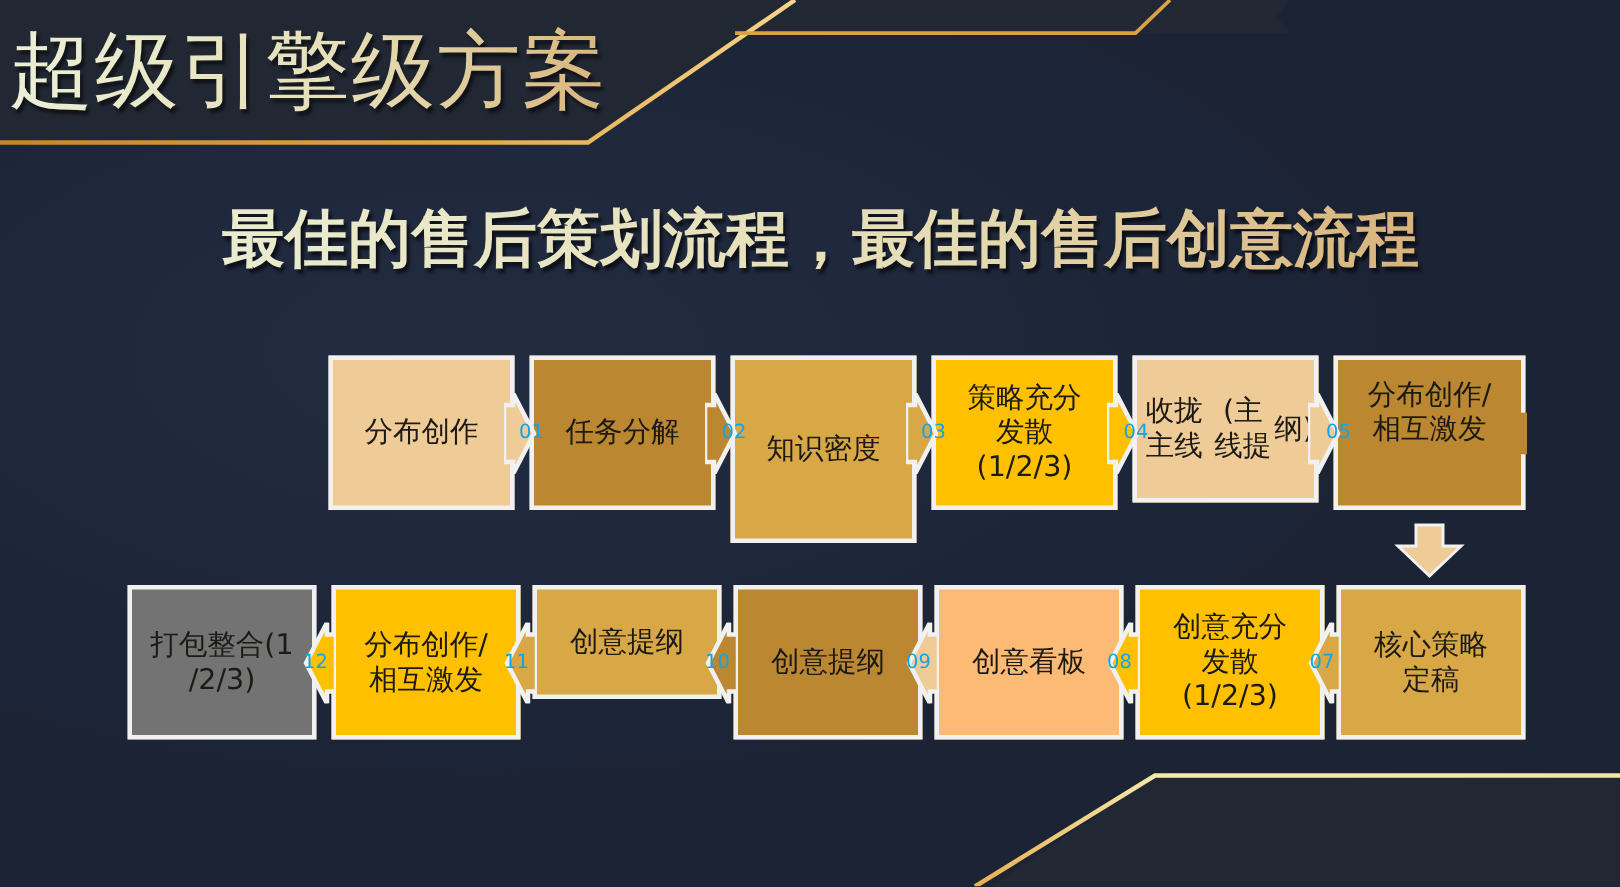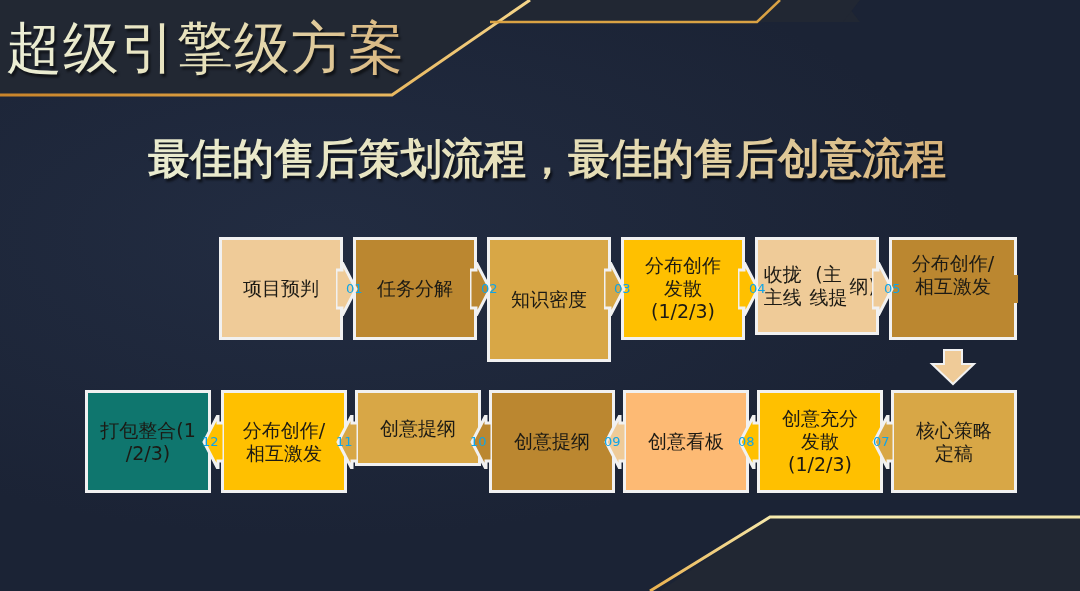--- a/index.html
+++ b/index.html
@@ -63,30 +63,30 @@
   <polyline points="490,22 757,22 780,0" fill="none" stroke="#d9a244" stroke-width="2.5"></polyline>
 
   <polygon points="770,517 1080,517 1080,591 660,591" fill="#212733"></polygon>
   <polyline points="650,591 770,517 1080,517" fill="none" stroke="url(#g2)" stroke-width="3"></polyline>
 </svg>
 
 <h1 class="main-title">超级引擎级方案</h1>
 <h2 class="subtitle">最佳的售后策划流程，最佳的售后创意流程</h2>
 
 <div class="node" style="left:219px;top:237px;width:124px;height:103px;background:#efcb98;">
-  <span>项目预判</span>
+  <span>分布创作</span>
 </div>
 <div class="node" style="left:353px;top:237px;width:124px;height:103px;background:#bb8730;">
   <span>任务分解</span>
 </div>
 <div class="node" style="left:487px;top:237px;width:124px;height:125px;background:#d8a746;">
   <span>知识密度</span>
 </div>
 <div class="node" style="left:621px;top:237px;width:124px;height:103px;background:#ffc000;flex-direction:column;">
-  <span>分布创作</span>
+  <span>策略充分</span>
   <span>发散</span>
   <span>(1/2/3)</span>
 </div>
 <div class="node" style="left:755px;top:237px;width:124px;height:98px;background:#efcb98;flex-direction:row;">
   <span>收拢主线</span>
   <span>(主线提</span>
   <span>纲)</span>
 </div>
 <div class="node" style="left:889px;top:237px;width:128px;height:103px;background:#bb8730;flex-direction:column;justify-content:flex-start;padding-top:12px;">
   <span>分布创作/</span>
@@ -137,21 +137,21 @@
 <div class="node" style="left:489px;top:390px;width:126px;height:103px;background:#bb8730;">
   <span>创意提纲</span>
 </div>
 <div class="node" style="left:355px;top:390px;width:126px;height:76px;background:#d8a746;">
   <span>创意提纲</span>
 </div>
 <div class="node" style="left:221px;top:390px;width:126px;height:103px;background:#ffc000;flex-direction:column;">
   <span>分布创作/</span>
   <span>相互激发</span>
 </div>
-<div class="node" style="left:85px;top:390px;width:126px;height:103px;background:#0f766e;flex-direction:column;">
+<div class="node" style="left:85px;top:390px;width:126px;height:103px;background:#737373;flex-direction:column;">
   <span>打包整合(1</span>
   <span>/2/3)</span>
 </div>
 
 <svg class="conn" style="left:866px;top:415px;" width="28" height="54">
   <polygon points="28,8 22,8 22,0 8,27 22,54 22,46 28,46" fill="#d8a746" stroke="#f1f1f1" stroke-width="3"></polygon>
 </svg>
 <svg class="conn" style="left:732px;top:415px;" width="28" height="54">
   <polygon points="28,8 22,8 22,0 8,27 22,54 22,46 28,46" fill="#ffc000" stroke="#f1f1f1" stroke-width="3"></polygon>
 </svg>

